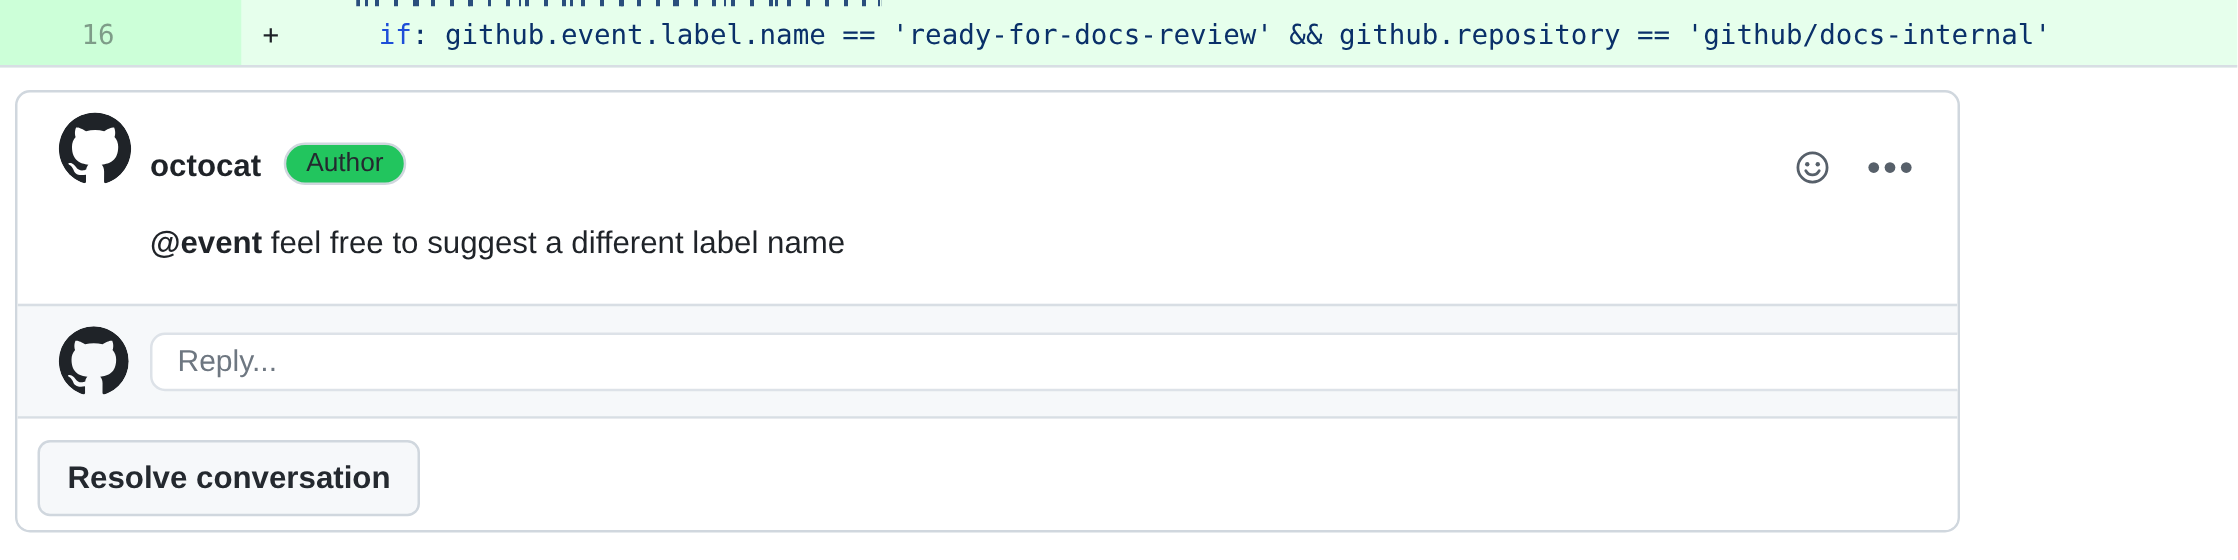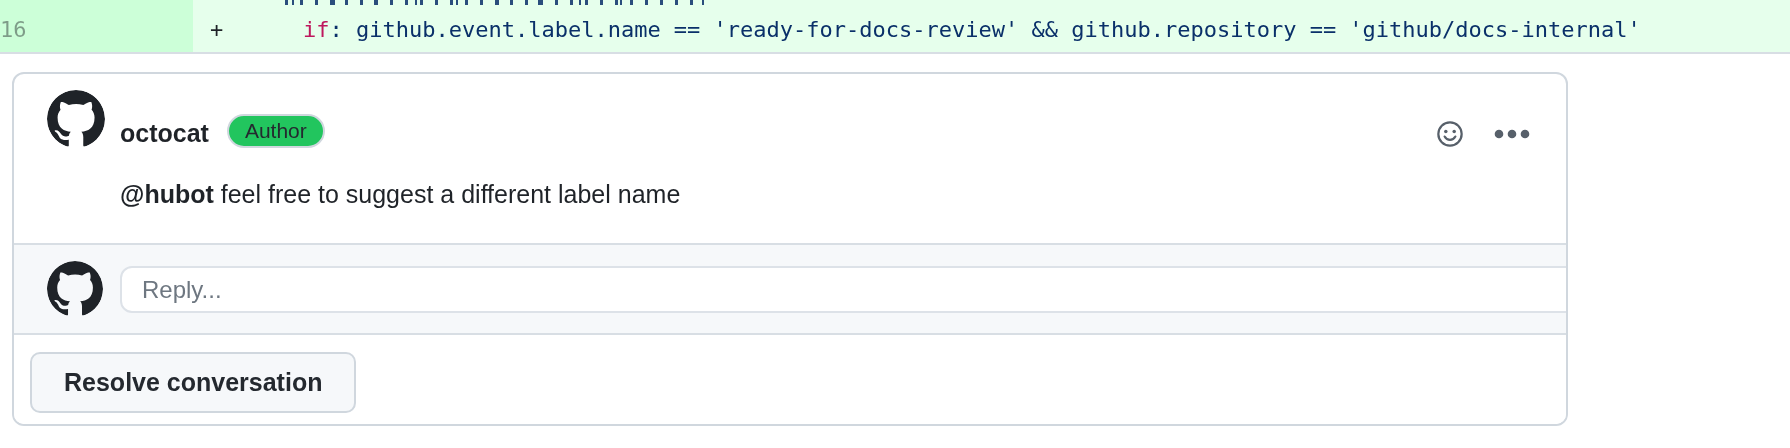--- a/index.html
+++ b/index.html
@@ -20,24 +20,24 @@
   .clipped-prev-line{
     position:absolute;left:285px;top:0;width:420px;height:5px;
     background:
       repeating-linear-gradient(90deg,#0a3069 0 3px,transparent 3px 15px),
       repeating-linear-gradient(90deg,transparent 0 7px,#0a3069 7px 9px,transparent 9px 41px);
     opacity:.85;
   }
   .diff-row{position:absolute;left:0;top:6px;right:0;height:46px;
     font-family:"DejaVu Sans Mono", monospace;font-size:22px;}
   .diff-row > span{position:absolute;top:50%;transform:translateY(-50%);white-space:pre;}
-  .line-num{left:0;width:157px;text-align:left;color:rgba(31,35,40,.45);}
+  .line-num{left:0;width:157px;text-align:center;color:rgba(31,35,40,.45);}
   .diff-marker{left:210px;color:#1f2328;}
   .code-line{left:303px;color:#0a3069;}
-  .code-kw{color:#be185d;}
+  .code-kw{color:#1d4ed8;}
 
   
   .card{
     position:absolute;left:12px;top:72px;width:1556px;height:354px;
     box-sizing:border-box;background:#fff;border:2px solid #d0d7de;border-radius:12px;
     overflow:hidden;
   }
   .header-zone{position:absolute;left:0;top:0;right:0;height:169px;}
   .avatar{border-radius:50%;display:block;}
   .avatar-lg{position:absolute;left:33px;top:16px;width:58px;height:58px;}
@@ -64,21 +64,21 @@
   .reply-input{
     position:absolute;left:106px;top:21px;width:1494px;height:47px;box-sizing:border-box;
     border:2px solid #dde2e8;border-radius:12px;background:#fff;
     font-family:"Liberation Sans", sans-serif;font-size:24px;color:#1f2328;
     padding:13px 20px;outline:none;
   }
   .reply-input::placeholder{color:#6e7781;opacity:1;}
 
   .actions-zone{position:absolute;left:0;top:261px;right:0;bottom:0;background:#fff;}
   .resolve-btn{
-    position:absolute;left:16px;top:17px;height:61px;padding:0 32px;
+    position:absolute;left:16px;top:17px;height:61px;padding:0 22px;
     background:#f6f8fa;border:2px solid #d0d7de;border-radius:10px;
     font-family:"Liberation Sans", sans-serif;font-size:25px;font-weight:700;color:#24292f;
     cursor:pointer;
   }
 </style>
 </head>
 <body>
 
 <div class="diff-strip">
   <div class="diff-gutter"></div>
@@ -113,21 +113,21 @@
         <button class="icon-btn" aria-label="More options">
           <svg width="36" height="10" viewBox="0 0 36 10">
             <circle cx="5" cy="5" r="4.3" fill="#57606a"></circle>
             <circle cx="18" cy="5" r="4.3" fill="#57606a"></circle>
             <circle cx="31" cy="5" r="4.3" fill="#57606a"></circle>
           </svg>
         </button>
       </span>
     </div>
 
-    <div class="body-text"><span class="mention">@hubot</span><span> feel free to suggest a different label name</span></div>
+    <div class="body-text"><span class="mention">@event</span><span> feel free to suggest a different label name</span></div>
   </div>
 
   <div class="reply-zone">
     <svg class="avatar avatar-sm" viewBox="0 0 16 16" aria-hidden="true">
       <path fill="#1f2328" d="M8 0C3.58 0 0 3.58 0 8c0 3.54 2.29 6.53 5.47 7.59.4.07.55-.17.55-.38 0-.19-.01-.82-.01-1.49-2.01.37-2.53-.49-2.69-.94-.09-.23-.48-.94-.82-1.13-.28-.15-.68-.52-.01-.53.63-.01 1.08.58 1.23.82.72 1.21 1.87.87 2.33.66.07-.52.28-.87.51-1.07-1.78-.2-3.64-.89-3.64-3.95 0-.87.31-1.59.82-2.15-.08-.2-.36-1.02.08-2.12 0 0 .67-.21 2.2.82.64-.18 1.32-.27 2-.27.68 0 1.36.09 2 .27 1.53-1.04 2.2-.82 2.2-.82.44 1.1.16 1.92.08 2.12.51.56.82 1.27.82 2.15 0 3.07-1.87 3.75-3.65 3.95.29.25.54.73.54 1.48 0 1.07-.01 1.93-.01 2.2 0 .21.15.46.55.38A8.01 8.01 0 0 0 16 8c0-4.42-3.58-8-8-8z"></path>
     </svg>
     <input class="reply-input" type="text" placeholder="Reply..." style="">
   </div>
 
   <div class="actions-zone">

